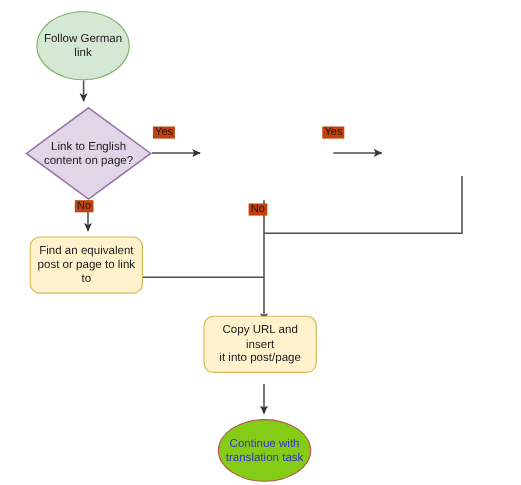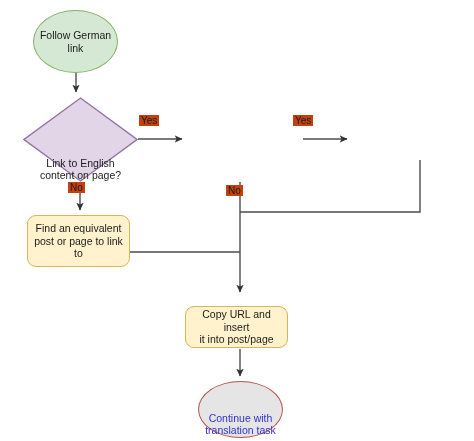--- a/index.html
+++ b/index.html
@@ -54,25 +54,24 @@
     background: #d5e8d4;
     border: 1px solid #82b366;
     font-size: 10.5px;
     color: #1b1b1b;
   }
   #node-end {
     left: 178px;
     top: 381px;
     width: 85px;
     height: 57px;
-    background: #e5e5e5;
+    background: #84cc16;
     border: 1px solid #b85450;
     font-size: 10.5px;
     color: #3232cc;
-    align-items: flex-end;
   }
 
   
   .diamond {
     background: transparent;
     border: none;
   }
   .diamond .diamond-shape {
     position: absolute;
     left: 0;
@@ -84,21 +83,20 @@
     position: relative;
     z-index: 1;
   }
   #node-decision-english {
     left: 3px;
     top: 97px;
     width: 115px;
     height: 85px;
     font-size: 10.5px;
     color: #1b1b1b;
-    align-items: flex-end;
   }
   #node-decision-confluence {
     left: 168px;
     top: 97px;
     width: 115px;
     height: 85px;
     font-size: 10.5px;
     color: #1b1b1b;
   }
 
@@ -119,23 +117,23 @@
   }
   #node-find-equivalent {
     left: 7px;
     top: 215px;
     width: 103px;
     height: 52px;
     justify-content: center;
   }
   #node-copy-url {
     left: 165px;
-    top: 306px;
+    top: 287px;
     width: 103px;
-    height: 42px;
+    height: 52px;
   }
 
   
   .edge-label {
     position: absolute;
     font-size: 10px;
     color: #1b1b1b;
     background: #c2410c;
     padding: 0 2px;
     z-index: 3;

